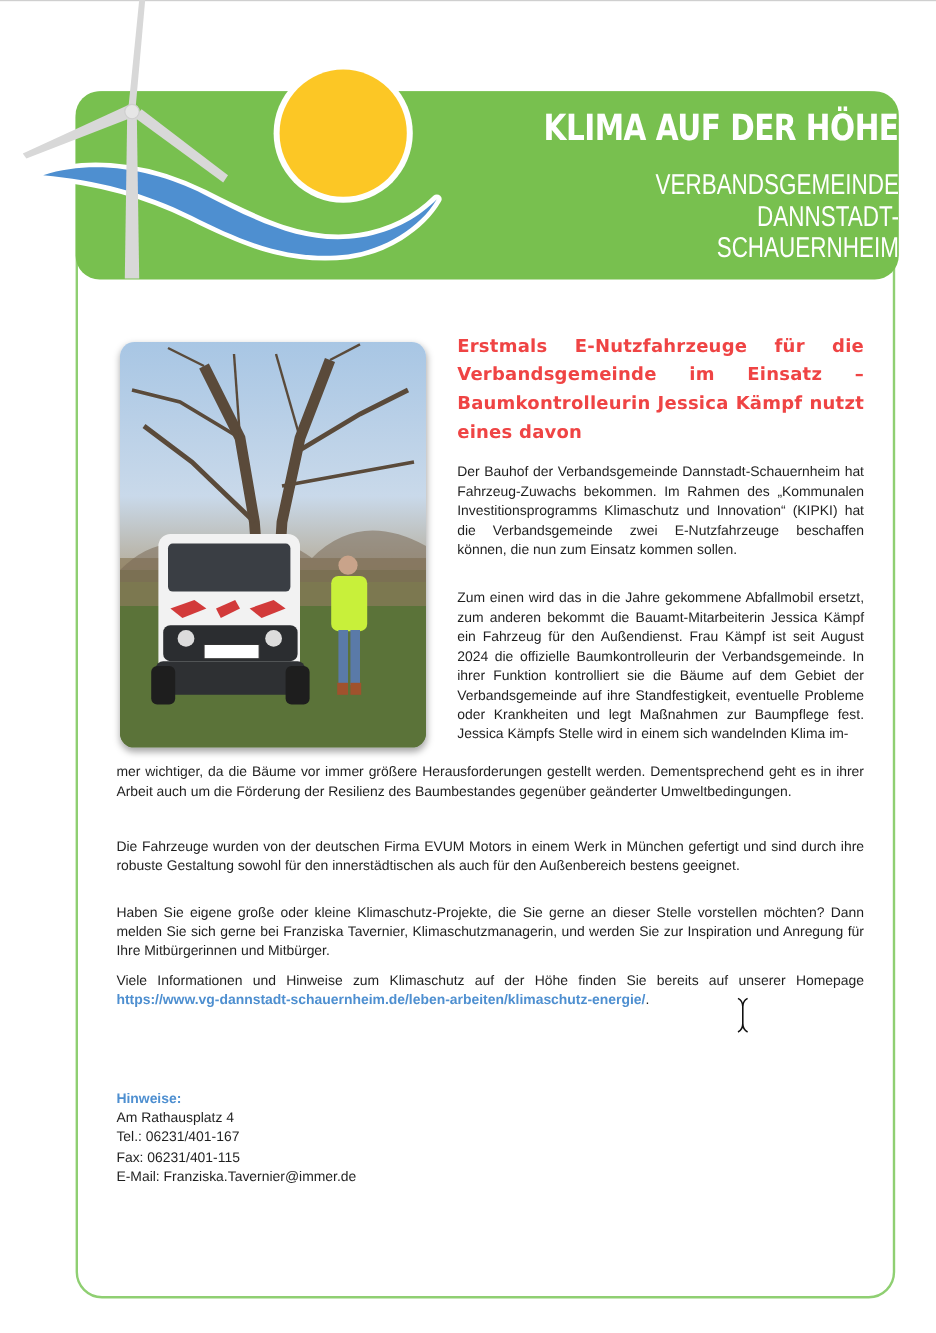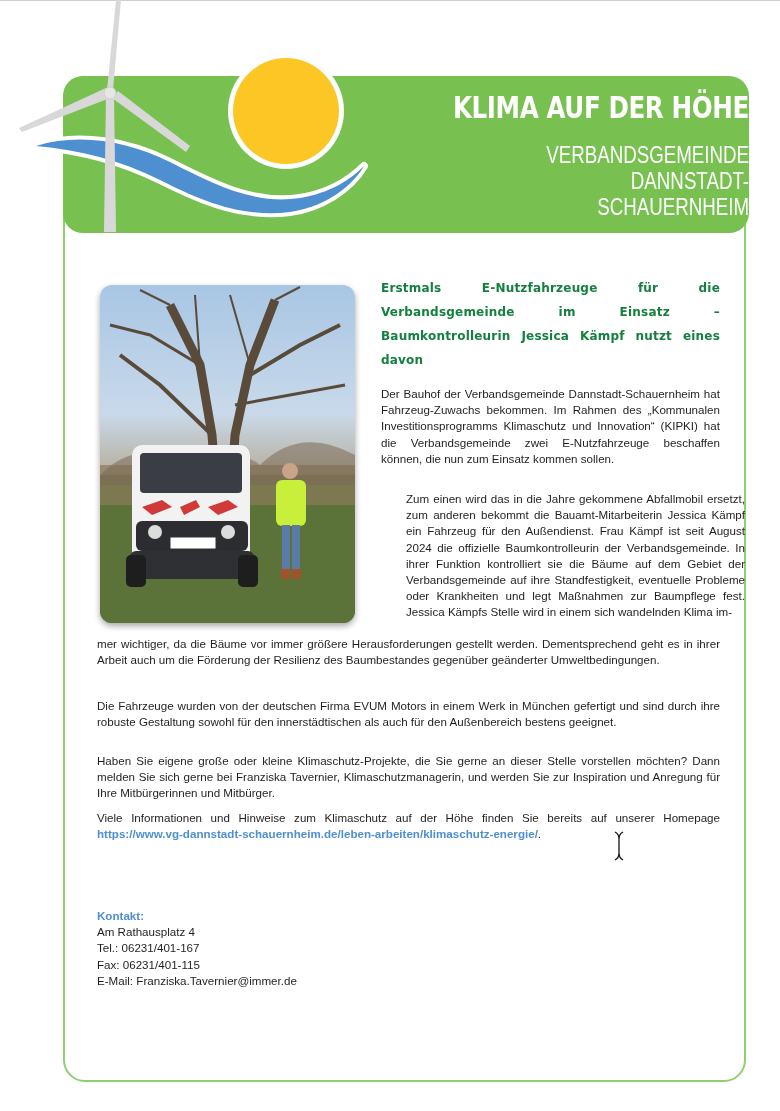--- a/index.html
+++ b/index.html
@@ -30,27 +30,27 @@
     white-space: nowrap;
   }
   .photo {
     position: absolute; left: 100px; top: 285px; width: 255px; height: 338px;
     border-radius: 12px; overflow: hidden;
     box-shadow: 0 3px 6px rgba(0,0,0,0.35);
     background: linear-gradient(180deg, #a8c6e4 0%, #c9d9ea 38%, #b7b0a0 55%, #6c7a44 70%, #4e6a32 100%);
   }
   .headline {
     position: absolute; left: 381px; top: 276px; width: 339px;
-    color: #15803d; font-weight: bold; font-size: 12px; line-height: 24px;
+    color: #ef4444; font-weight: bold; font-size: 15px; line-height: 24px;
     text-align: justify; font-family: "DejaVu Sans", sans-serif; letter-spacing: 0.2px;
   }
   .body-text { font-size: 11.6px; line-height: 16.2px; text-align: justify; color: #1f1f1f; }
   .col-right { position: absolute; left: 381px; width: 339px; }
   .p1 { top: 386px; }
-  .p2 { top: 491px; margin-left: 25px; }
+  .p2 { top: 491px; }
   .full { position: absolute; left: 97px; width: 623px; }
   .p2b { top: 636px; }
   .p3 { top: 698px; }
   .p4 { top: 753px; }
   .p5 { top: 810px; }
   .p5 .link { color: #4e8fd0; font-weight: bold; }
   .contact { position: absolute; left: 97px; top: 908px; font-size: 11.6px; line-height: 16.2px; color: #1f1f1f; }
   .contact .label { color: #4e8fd0; font-weight: bold; }
   .cursor { position: absolute; left: 614px; top: 831px; width: 10px; height: 30px; }
 </style>
@@ -141,18 +141,18 @@
 <div class="body-text full p4">Haben Sie eigene große oder kleine Klimaschutz-Projekte, die Sie gerne an dieser Stelle vorstellen möchten? Dann melden Sie sich gerne bei Franziska Tavernier, Klimaschutzmanagerin, und werden Sie zur Inspiration und Anregung für Ihre Mitbürgerinnen und Mitbürger.</div>
 <div class="body-text full p5">
   <span>Viele Informationen und Hinweise zum Klimaschutz auf der Höhe finden Sie bereits auf unserer Homepage </span><a class="link">https://www.vg-dannstadt-schauernheim.de/leben-arbeiten/klimaschutz-energie/</a><span>.</span><br>
 </div>
 
 <svg class="cursor" viewBox="0 0 10 30">
   <path d="M1,1 Q5,3 5,8 L5,22 Q5,27 1,29 M9,1 Q5,3 5,8 M5,22 Q5,27 9,29" stroke="#111" stroke-width="1.3" fill="none"></path>
 </svg>
 
 <div class="contact">
-  <div class="label">Kontakt:</div>
+  <div class="label">Hinweise:</div>
   <div>Am Rathausplatz 4</div>
   <div>Tel.: 06231/401-167</div>
   <div>Fax: 06231/401-115</div>
   <div>E-Mail: Franziska.Tavernier@immer.de</div>
 </div>
 
 </body></html>

